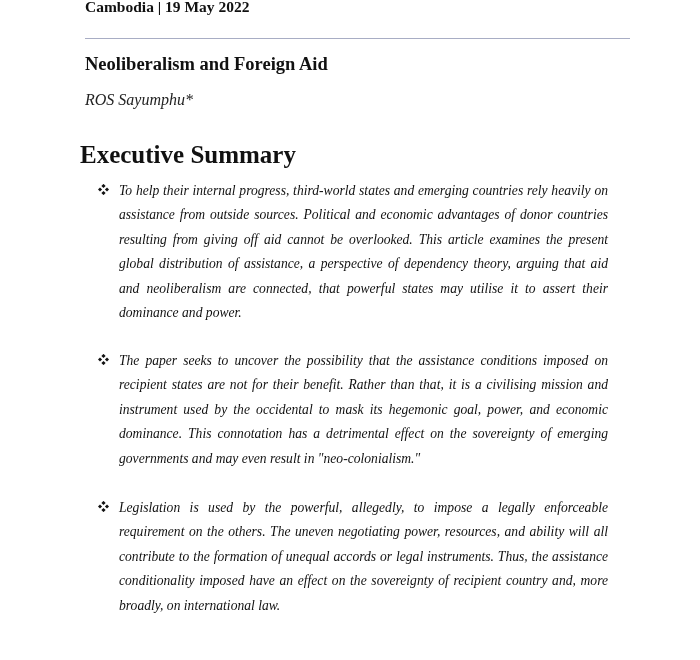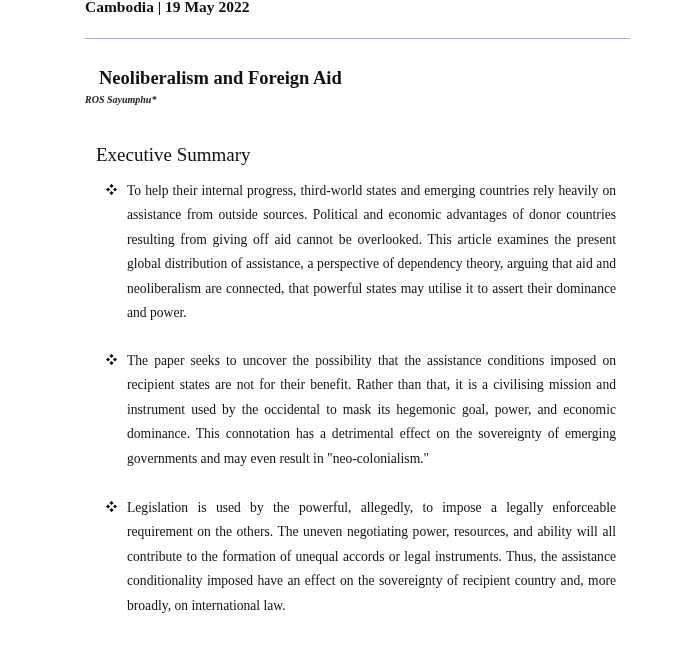--- a/index.html
+++ b/index.html
@@ -44,39 +44,39 @@
       font-weight: bold;
       font-size: 18.5px;
       line-height: 24px;
       white-space: nowrap;
     }
     .author {
       position: absolute;
       left: 85px;
       top: 90px;
       font-style: italic;
-      font-size: 10px;
+      font-size: 16px;
       line-height: 20px;
       color: #222222;
       white-space: nowrap;
-      font-weight: bold;
     }
     .section-heading {
       position: absolute;
-      left: 96px;
+      left: 80px;
       top: 143px;
-      font-weight: normal;
-      font-size: 19px;
+      font-weight: bold;
+      font-size: 25px;
       line-height: 24px;
       white-space: nowrap;
     }
     .bullet-item {
       position: absolute;
-      left: 106px;
+      left: 98px;
       width: 510px;
+      font-style: italic;
     }
     .bullet-icon {
       position: absolute;
       left: 0;
       top: 5px;
       width: 11px;
       height: 11px;
     }
     .bullet-text {
       margin-left: 21px;
@@ -91,21 +91,21 @@
   </style>
 </head>
 <body>
 
 <div class="page">
 
   <div class="header-line">Cambodia | 19 May 2022</div>
 
   <div class="rule"></div>
 
-  <h1 class="title" style="margin:14px;">Neoliberalism and Foreign Aid</h1>
+  <h1 class="title" style="margin:0;">Neoliberalism and Foreign Aid</h1>
 
   <div class="author">ROS Sayumphu*</div>
 
   <h2 class="section-heading" style="margin:0;">Executive Summary</h2>
 
   <div class="bullet-item b1">
     <svg class="bullet-icon" viewBox="0 0 11 11">
       <rect x="4" y="0.5" width="3" height="3" transform="rotate(45 5.5 2)" fill="#111"></rect>
       <rect x="4" y="7.5" width="3" height="3" transform="rotate(45 5.5 9)" fill="#111"></rect>
       <rect x="0.5" y="4" width="3" height="3" transform="rotate(45 2 5.5)" fill="#111"></rect>

